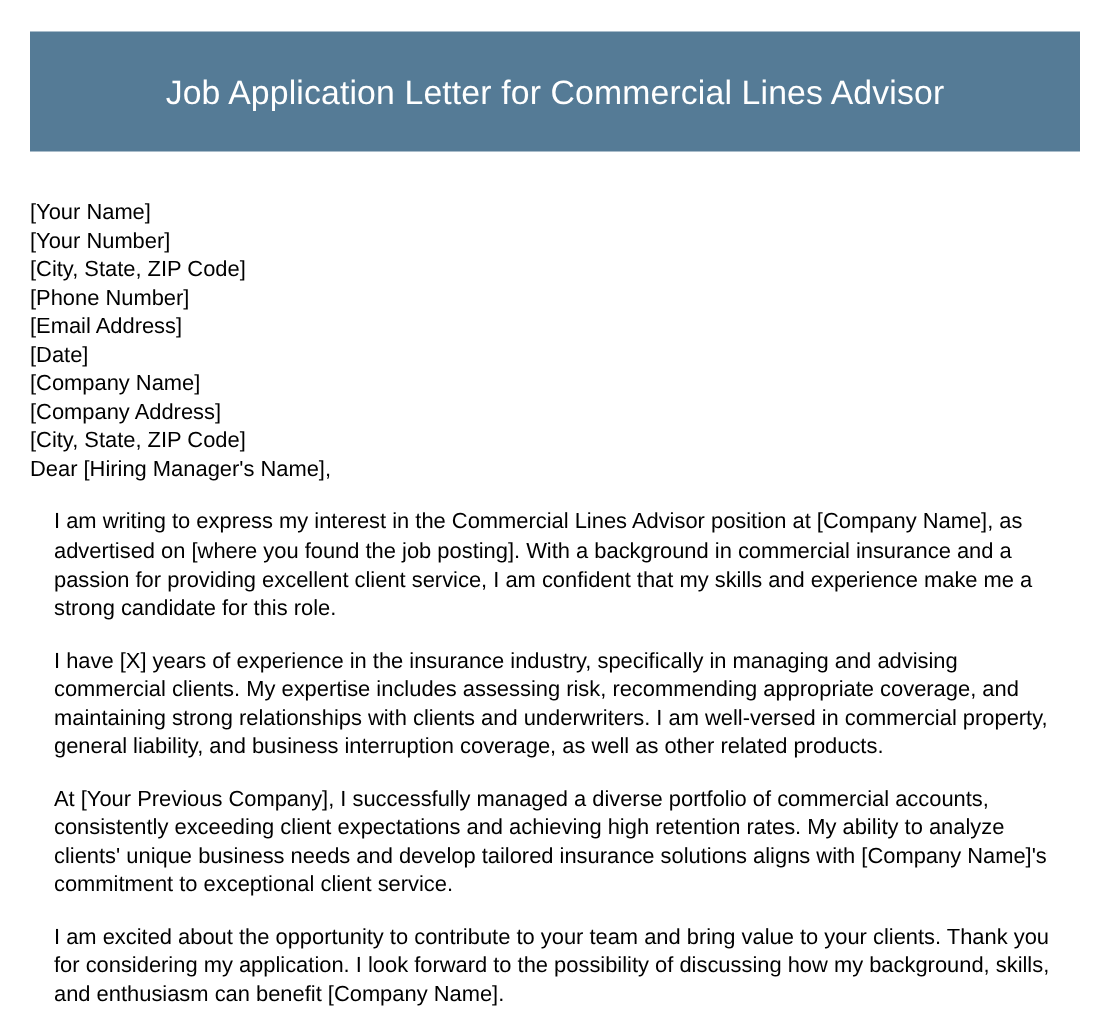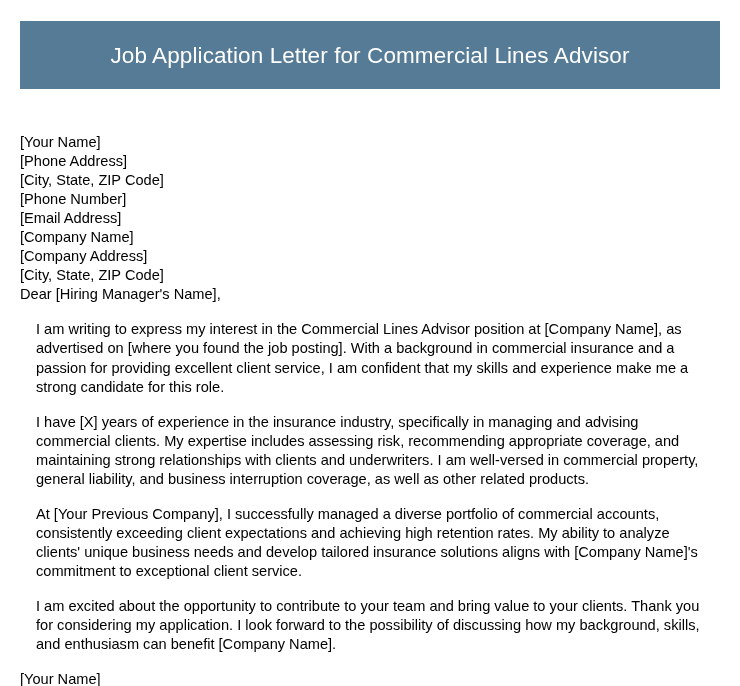--- a/index.html
+++ b/index.html
@@ -19,21 +19,21 @@
     width: 740px;
     height: 686px;
     background: #ffffff;
   }
 
   .letter-header {
     position: absolute;
     left: 20px;
     top: 21px;
     width: 700px;
-    height: 68px;
+    height: 80px;
     background: #557b96;
     display: flex;
     align-items: center;
     justify-content: center;
     box-sizing: border-box;
   }
 
   .letter-title {
     color: #ffffff;
     font-size: 22.5px;
@@ -72,25 +72,26 @@
 
 <div class="page">
 
   <div class="letter-header">
     <h1 class="letter-title">Job Application Letter for Commercial Lines Advisor</h1>
   </div>
 
   <div class="letter-body">
 
     <div class="line">[Your Name]</div>
-    <div class="line">[Phone Address]</div>
+    <div class="line">[Your Number]</div>
     <div class="line">[City, State, ZIP Code]</div>
     <div class="line">[Phone Number]</div>
     <div class="line">[Email Address]</div>
 
+    <div class="line">[Date]</div>
 
     <div class="line">[Company Name]</div>
     <div class="line">[Company Address]</div>
     <div class="line">[City, State, ZIP Code]</div>
 
     <div class="line">Dear [Hiring Manager's Name],</div>
 
     <p class="para">I am writing to express my interest in the Commercial Lines Advisor position at [Company Name], as advertised on [where you found the job posting]. With a background in commercial insurance and a passion for providing excellent client service, I am confident that my skills and experience make me a strong candidate for this role.</p>
     <p class="para">I have [X] years of experience in the insurance industry, specifically in managing and advising commercial clients. My expertise includes assessing risk, recommending appropriate coverage, and maintaining strong relationships with clients and underwriters. I am well-versed in commercial property, general liability, and business interruption coverage, as well as other related products.</p>
     <p class="para">At [Your Previous Company], I successfully managed a diverse portfolio of commercial accounts, consistently exceeding client expectations and achieving high retention rates. My ability to analyze clients' unique business needs and develop tailored insurance solutions aligns with [Company Name]'s commitment to exceptional client service.</p>

